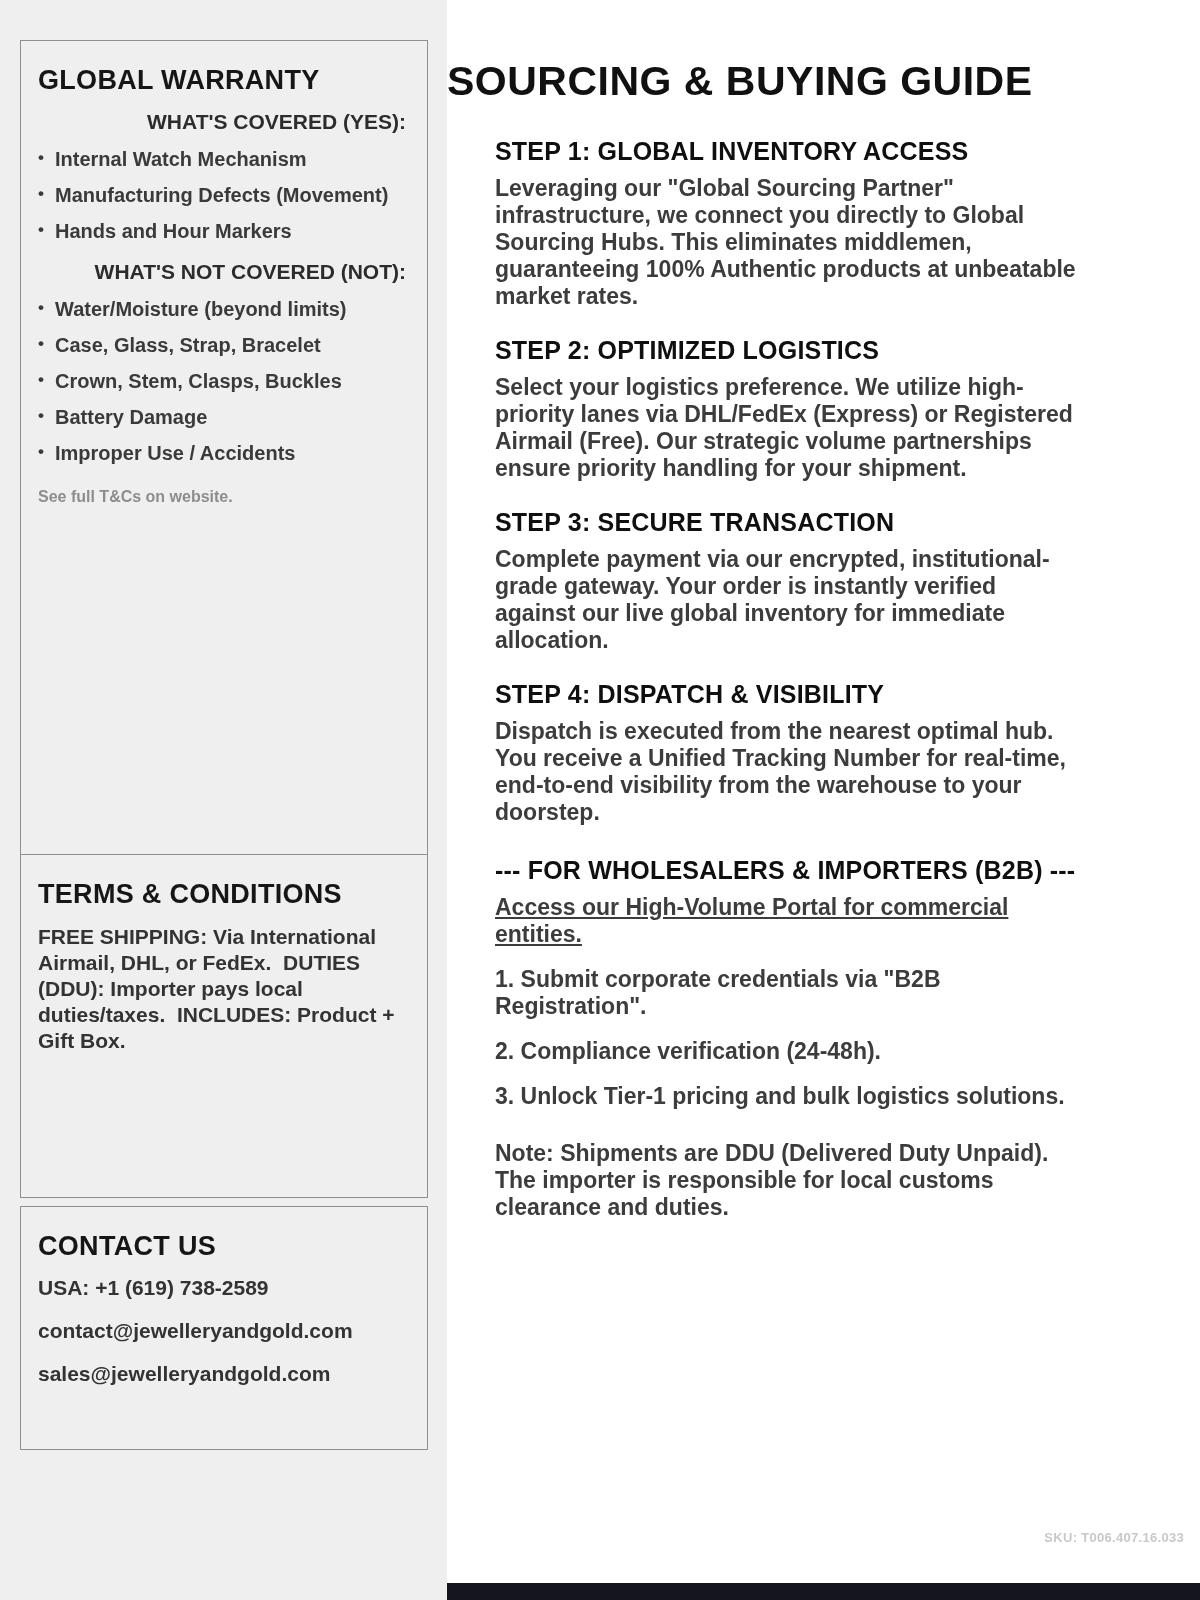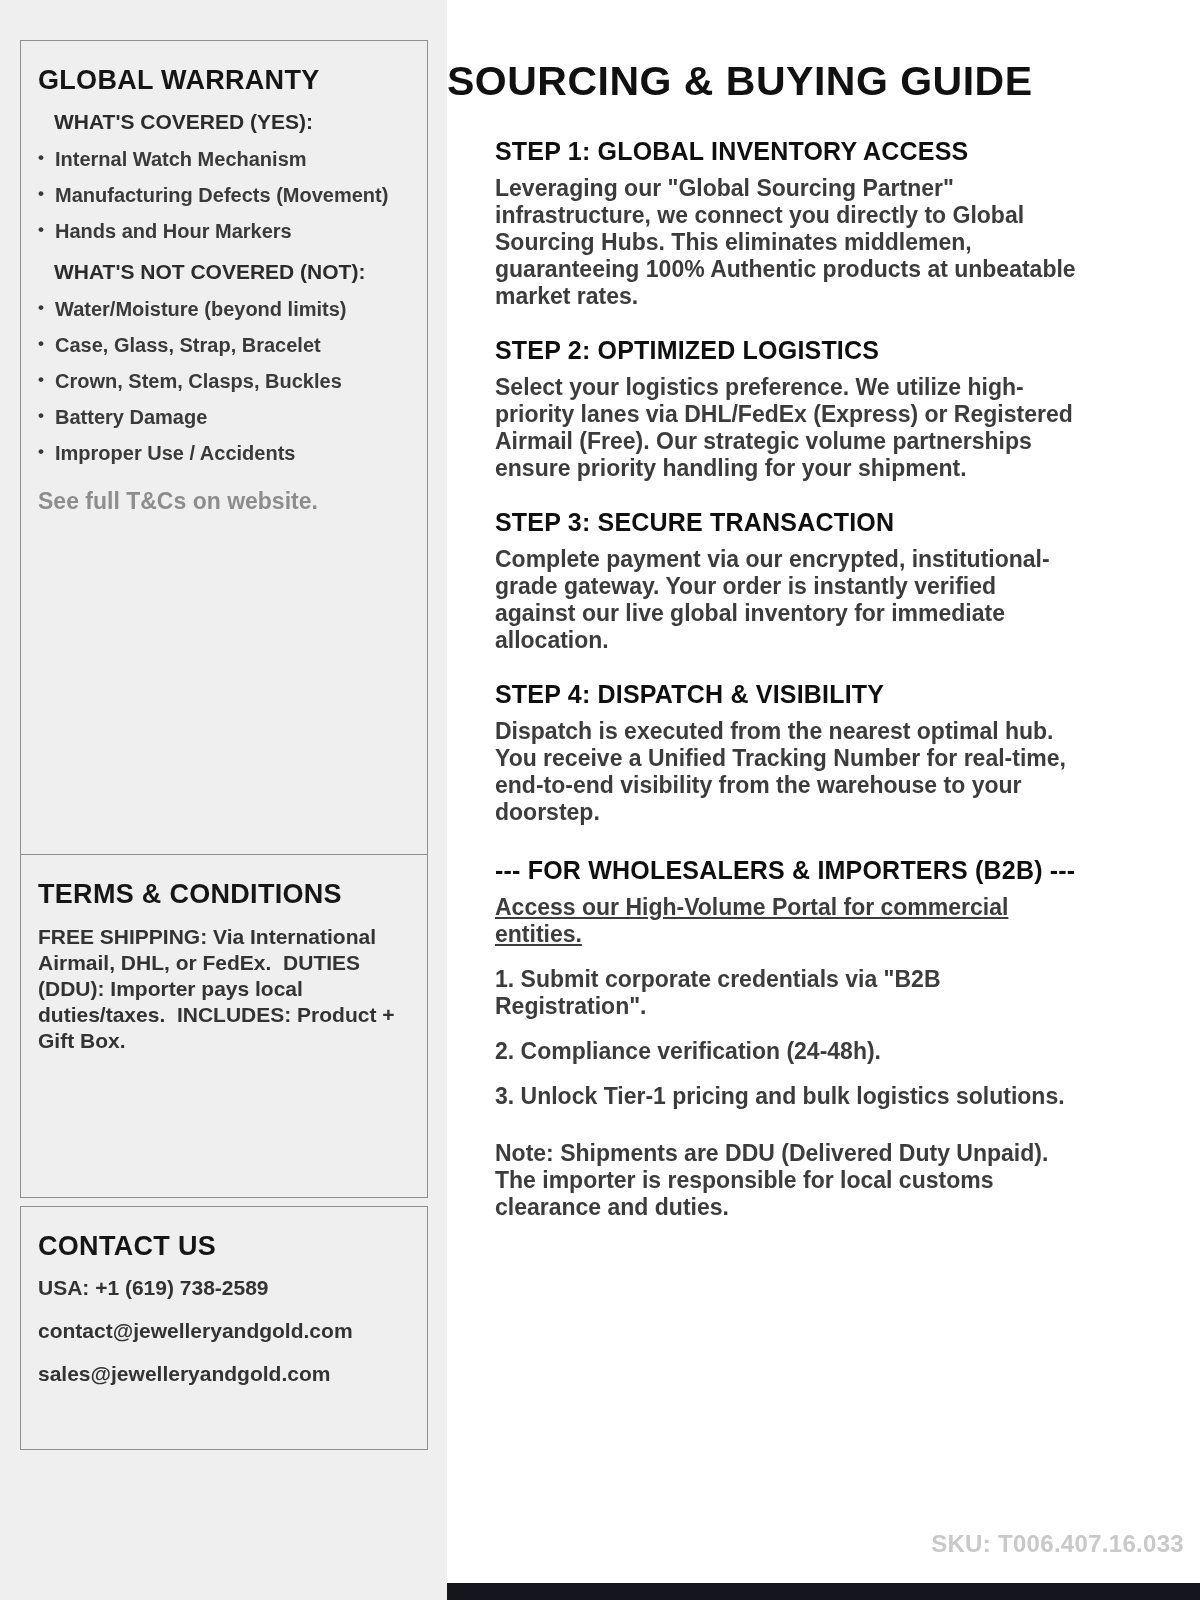--- a/index.html
+++ b/index.html
@@ -35,41 +35,42 @@
     font-size: 27px;
     font-weight: bold;
     color: #161616;
     letter-spacing: 0.3px;
     margin-bottom: 14px;
   }
   .box h3 {
     font-size: 21px;
     font-weight: bold;
     color: #2c2c2c;
-    margin: 8px 16px 14px;
+    margin: 8px 4px 14px;
+    text-align: right;
   }
   ul.bullets { list-style: none; margin-bottom: 18px; }
   ul.bullets li {
     font-size: 20px;
     font-weight: 600;
     color: #3a3a3a;
     margin-bottom: 14px;
     padding-left: 17px;
     position: relative;
     line-height: 1.1;
   }
   ul.bullets li::before {
     content: "\2022";
     position: absolute;
     left: 0; top: 1px;
     font-size: 17px;
     color: #3a3a3a;
   }
   .footnote {
-    font-size: 23px;
+    font-size: 16px;
     font-weight: 600;
     color: #8d8d8d;
     margin-top: 24px;
   }
   .terms-body {
     font-size: 21px;
     font-weight: 600;
     color: #333333;
     line-height: 1.24;
     white-space: pre-wrap;
@@ -116,21 +117,21 @@
   }
   .b2b { margin-top: 30px; }
   .b2b .b2b-intro { margin: 6px 0 18px; text-decoration: underline; }
   .b2b .b2b-item  { margin-bottom: 18px; }
   .b2b .b2b-note  { margin-top: 30px; }
 
   .sku {
     position: absolute;
     right: 16px;
     top: 1530px;
-    font-size: 24px;
+    font-size: 13px;
     font-weight: bold;
     color: #c9c9c9;
     letter-spacing: 0.3px;
   }
   .footer-bar {
     position: absolute;
     left: 447px; right: 0; bottom: 0;
     height: 17px;
     background: #15151e;
   }

